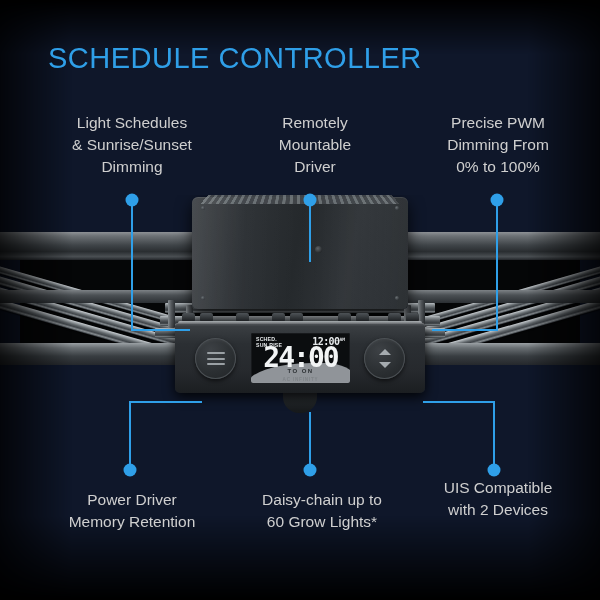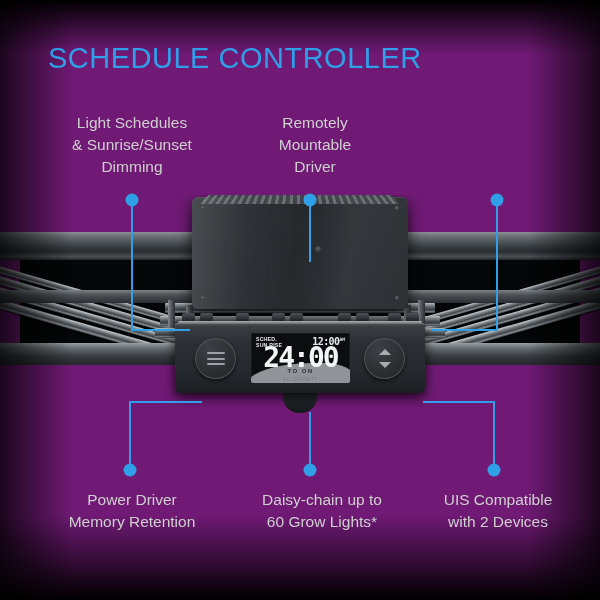--- a/index.html
+++ b/index.html
@@ -1,40 +1,40 @@
 <!DOCTYPE html>
 <html><head>
 <meta charset="utf-8">
 <style>
   html,body{margin:0;padding:0;background:#000;}
   body{
     width:600px;height:600px;overflow:hidden;position:relative;
     font-family:"Liberation Sans", sans-serif;
     background:#000;color:#d8d8d8;
   }
-  #stage{position:absolute;inset:0;width:600px;height:600px;overflow:hidden;background:#701a75;}
+  #stage{position:absolute;inset:0;width:600px;height:600px;overflow:hidden;background:#0f172a;}
 
   
   .title{
     position:absolute;left:48px;top:42px;
     font-size:29px;letter-spacing:.5px;font-weight:400;
     color:#2f9fe8;white-space:nowrap;
   }
 
   
   .callout{
     position:absolute;text-align:center;color:#cfcfcf;
     font-size:15.5px;line-height:1.42;font-weight:300;white-space:pre-line;
   }
   .c-tl{left:32px;top:112px;width:200px;}
   .c-tm{left:245px;top:112px;width:140px;}
   .c-tr{left:408px;top:112px;width:180px;}
   .c-bl{left:32px;top:489px;width:200px;}
   .c-bm{left:232px;top:489px;width:180px;}
-  .c-br{left:408px;top:489px;width:180px;}
+  .c-br{left:408px;top:477px;width:180px;}
 
   .footnote{
     position:absolute;left:12px;top:565px;
     font-size:9.5px;color:#8d8d8d;font-weight:300;letter-spacing:.1px;
   }
 
   
   .conn{position:absolute;left:0;top:0;width:600px;height:600px;pointer-events:none;}
 
   
@@ -297,20 +297,23 @@
   </svg>
 
   <div class="title">SCHEDULE CONTROLLER</div>
 
   <div class="callout c-tm">Remotely
 Mountable
 Driver</div>
   <div class="callout c-tl">Light Schedules
 &amp; Sunrise/Sunset
 Dimming</div>
+  <div class="callout c-tr">Precise PWM
+Dimming From
+0% to 100%</div>
   <div class="callout c-bl">Power Driver
 Memory Retention</div>
   <div class="callout c-bm">Daisy-chain up to
 60 Grow Lights*</div>
   <div class="callout c-br">UIS Compatible
 with 2 Devices</div>
 
 </div>
 
 </body></html>

